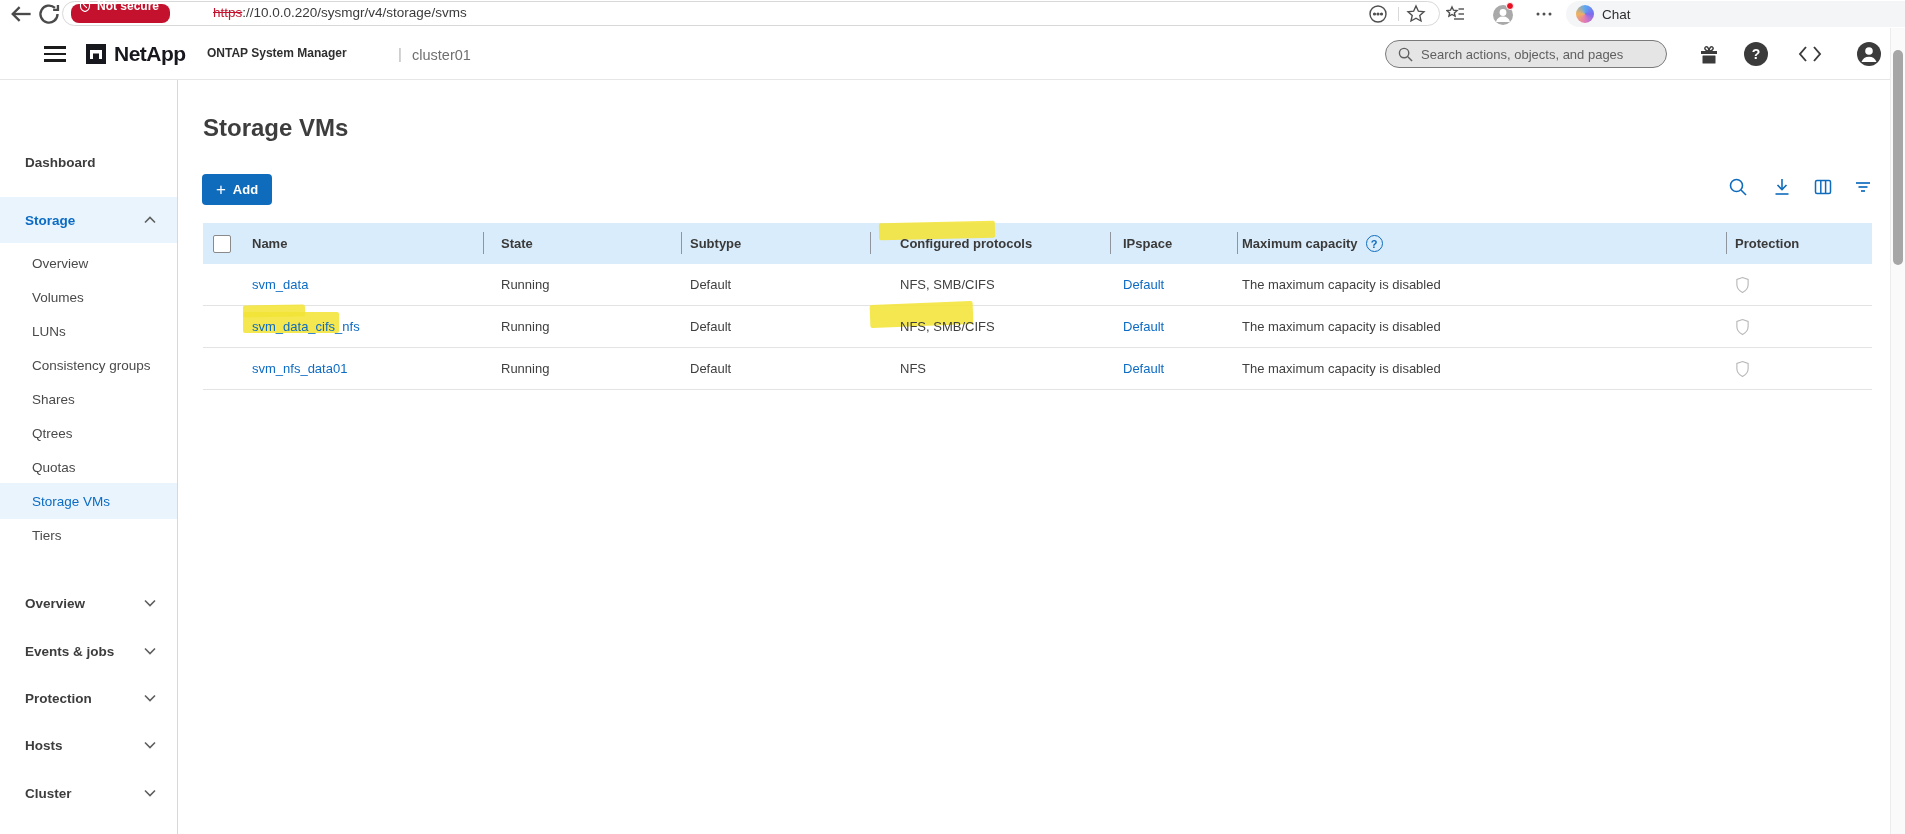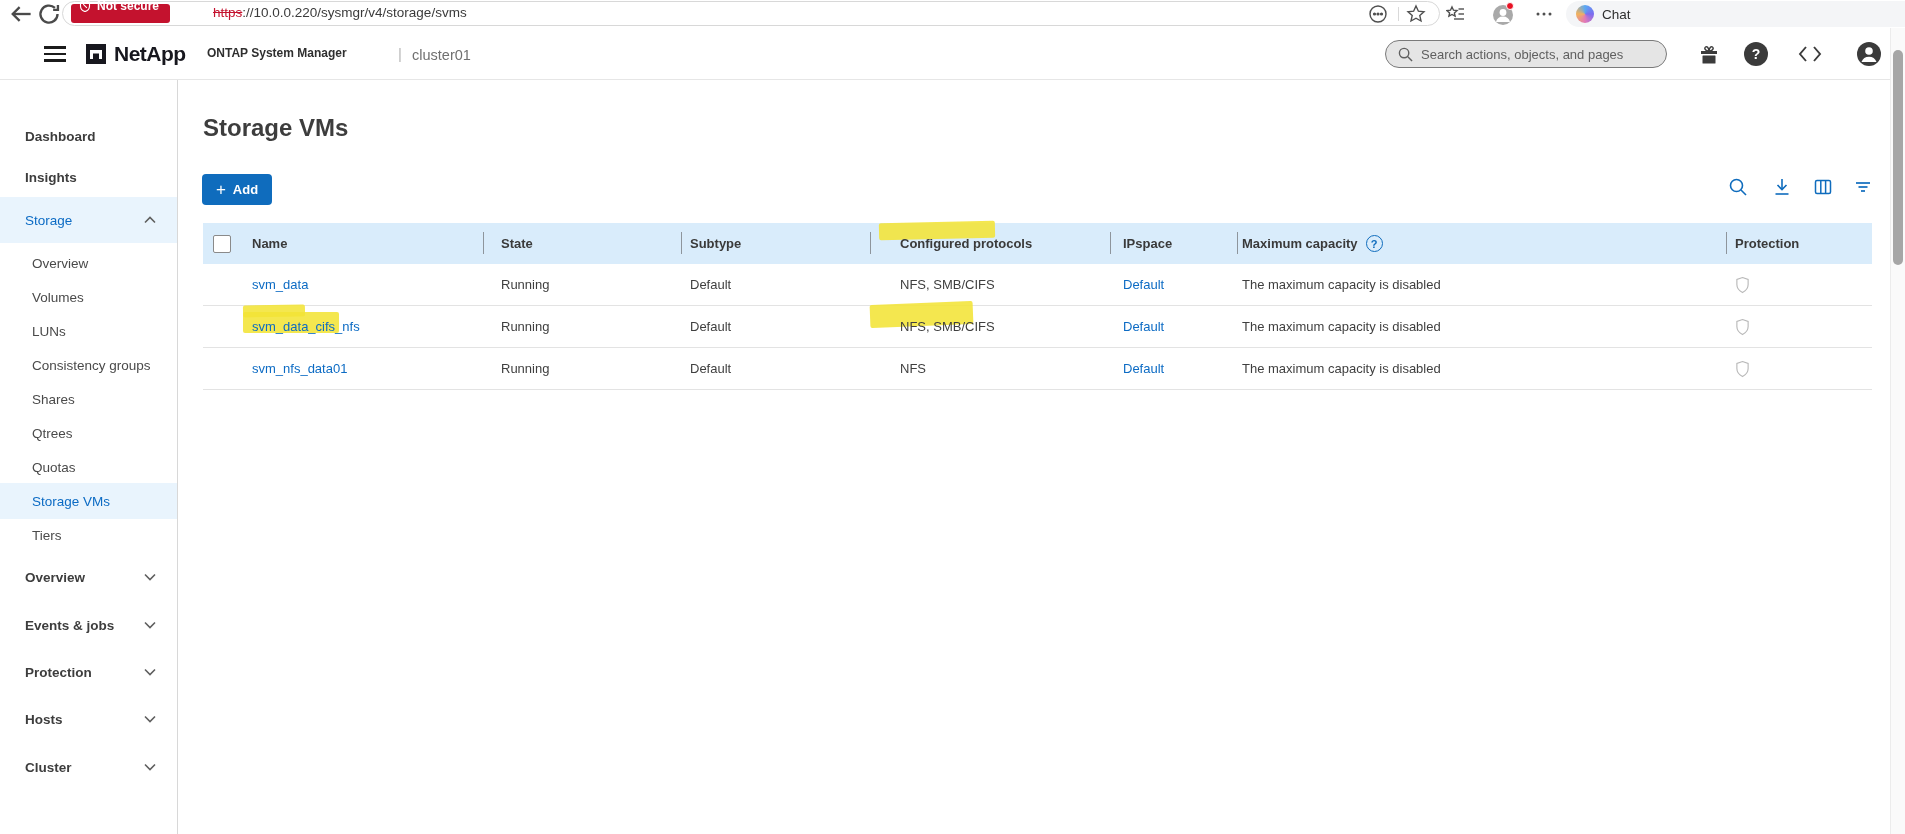--- a/index.html
+++ b/index.html
@@ -4,21 +4,21 @@
 <style>
   * { margin:0; padding:0; box-sizing:border-box; }
   html,body { width:1905px; height:834px; overflow:hidden; background:#fff;
               font-family:"Liberation Sans", sans-serif; color:#3d3d3d; }
 
   
   #browser-bar { position:absolute; left:0; top:0; width:1905px; height:28px; background:#fff; }
   .nav-ic { position:absolute; top:3px; width:22px; height:22px; color:#4a4a4a; }
   #url-pill { position:absolute; left:62px; top:1px; width:1378px; height:25px;
               border:1px solid #d8d8d8; border-radius:13px; background:#fff; }
-  #ns-badge { position:absolute; left:8px; top:2px; height:19px; border-radius:3px;
+  #ns-badge { position:absolute; left:8px; top:2px; height:19px; border-radius:8px;
               background:#c4122e; color:#fff; display:flex; align-items:center; gap:6px;
               padding:0 11px 16px 8px; font-size:12px; font-weight:bold; }
   #url-text { position:absolute; left:150px; top:3px; font-size:13.5px; color:#3b3b3b; white-space:nowrap; }
   .https-struck { color:#c4122e; text-decoration:line-through; text-decoration-color:#c4122e; }
   .bar-ic { position:absolute; top:4px; width:20px; height:20px; color:#4f4f4f; }
   #chat-pill { position:absolute; left:1566px; top:1px; width:339px; height:26px;
                background:#f4f5f7; border-radius:13px 0 0 13px; display:flex; align-items:center;
                gap:8px; padding-left:10px; }
   #copilot-logo { width:18px; height:18px; border-radius:50%;
                   background:conic-gradient(#59a9f2,#7b6cf0,#e279b8,#f2b25c,#59a9f2); }
@@ -44,21 +44,21 @@
   #global-search input { border:none; outline:none; width:230px; font-size:13px; color:#3d3d3d;
                          font-family:"Liberation Sans", sans-serif; background:transparent; }
   #global-search input::placeholder { color:#5f5f5f; }
   .hdr-ic { position:absolute; top:15px; color:#3b3b3b; }
 
   
   #sidebar { position:absolute; left:0; top:80px; width:178px; height:754px; background:#fff;
              border-right:1px solid #d8d8d8; }
   .side-item { position:absolute; left:0; width:177px; height:28px; display:flex; align-items:center;
                font-size:13.5px; cursor:pointer; }
-  .side-item.main { padding-left:25px; font-weight:700; color:#3d3d3d; }
+  .side-item.main { padding-left:25px; font-weight:700; color:#3d3d3d;margin-top:26px; }
   .side-item.sub  { padding-left:32px; font-weight:400; color:#4a4a4a; }
   .side-block { position:absolute; left:0; width:177px; display:flex; align-items:center;
                 background:#e9f4fd; cursor:pointer; }
   .chev { position:absolute; right:21px; }
 
   
   #content { position:absolute; left:178px; top:80px; width:1712px; height:754px; background:#fff; }
   #page-title { position:absolute; left:25px; top:34px; font-size:24px; font-weight:600; color:#3d3d3d; }
   #add-btn { position:absolute; left:24px; top:94px; width:70px; height:31px; background:#0f6cbd;
              border:none; border-radius:4px; color:#fff; font-size:13px; font-weight:700;
@@ -199,21 +199,21 @@
 </div>
 
 <div id="sidebar">
   <div class="side-item main" style="top:42px">
       <span>Dashboard</span>
     </div>
   <div class="side-item main" style="top:83px">
       <span>Insights</span>
     </div>
 
-  <div class="side-block" style="top:117px; height:46px; padding-left:25px; font-size:13.5px; font-weight:400; color:#0c6bc4;">
+  <div class="side-block" style="top:117px; height:46px; padding-left:25px; font-size:13.5px; font-weight:700; color:#0c6bc4;">
     <span>Storage</span>
     <svg class="chev" width="12" height="8" viewBox="0 0 12 8" fill="none" stroke="#5f5f5f" stroke-width="1.6">
         <path d="M1 6.5 L6 1.5 L11 6.5"></path>
       </svg>
   </div>
 
   <div class="side-item sub" style="top:169px">
       <span>Overview</span>
     </div>
   <div class="side-item sub" style="top:203px">

